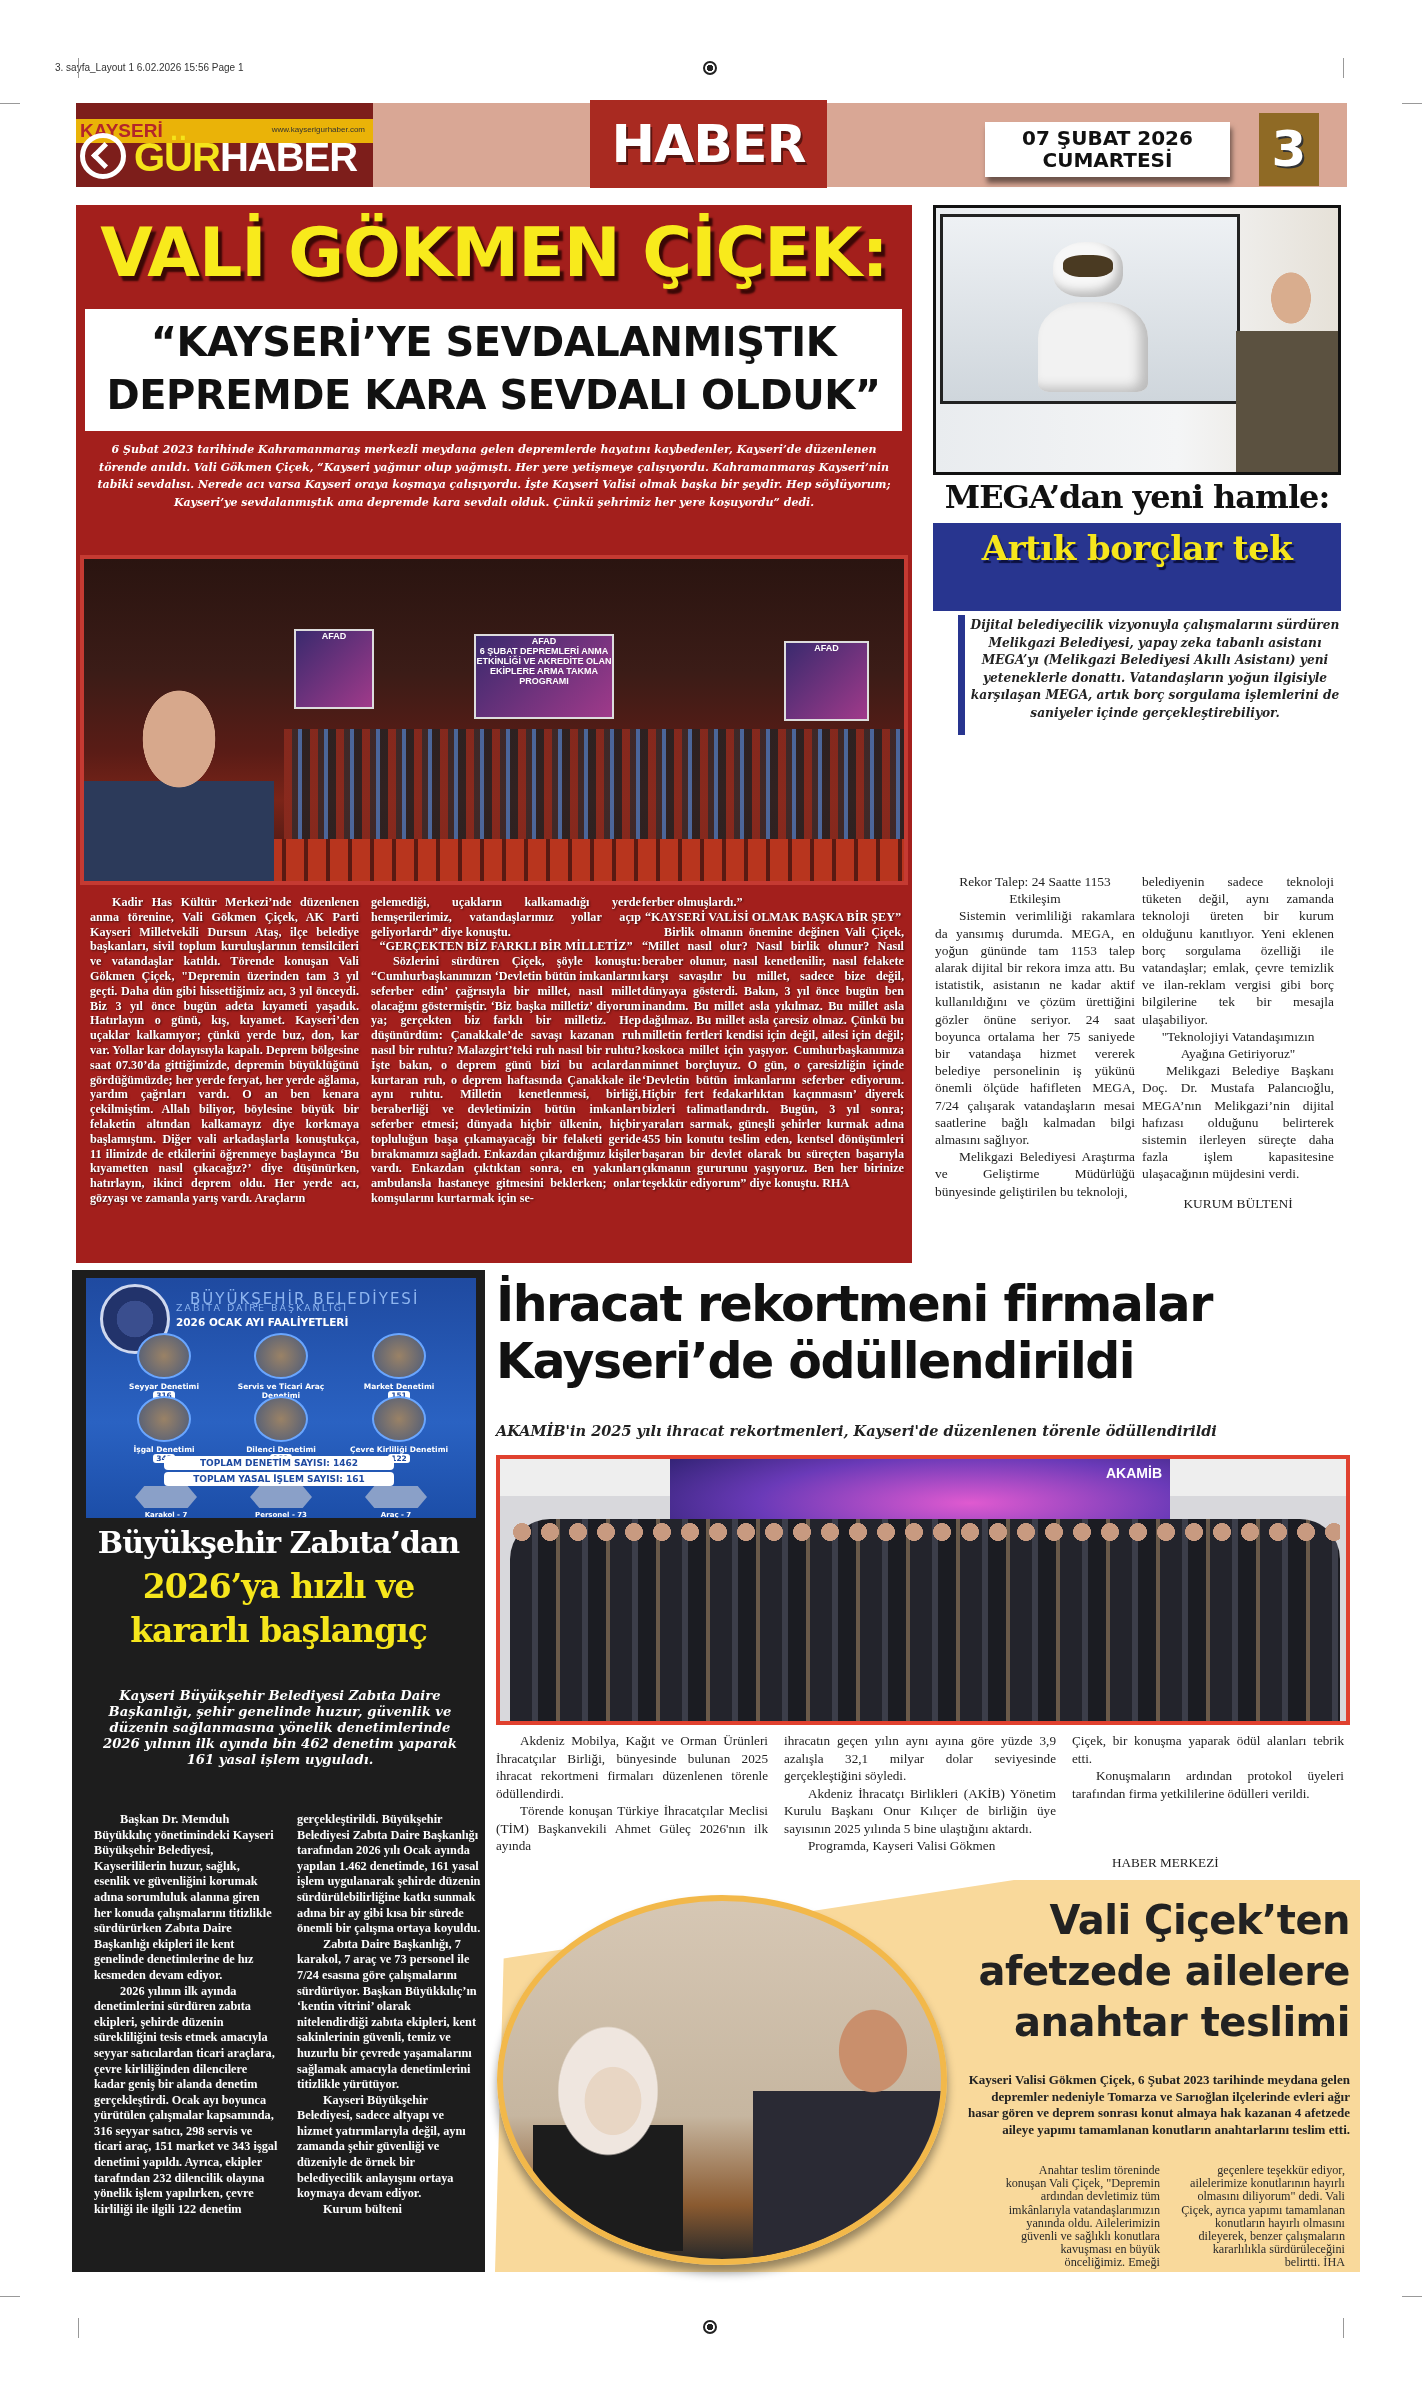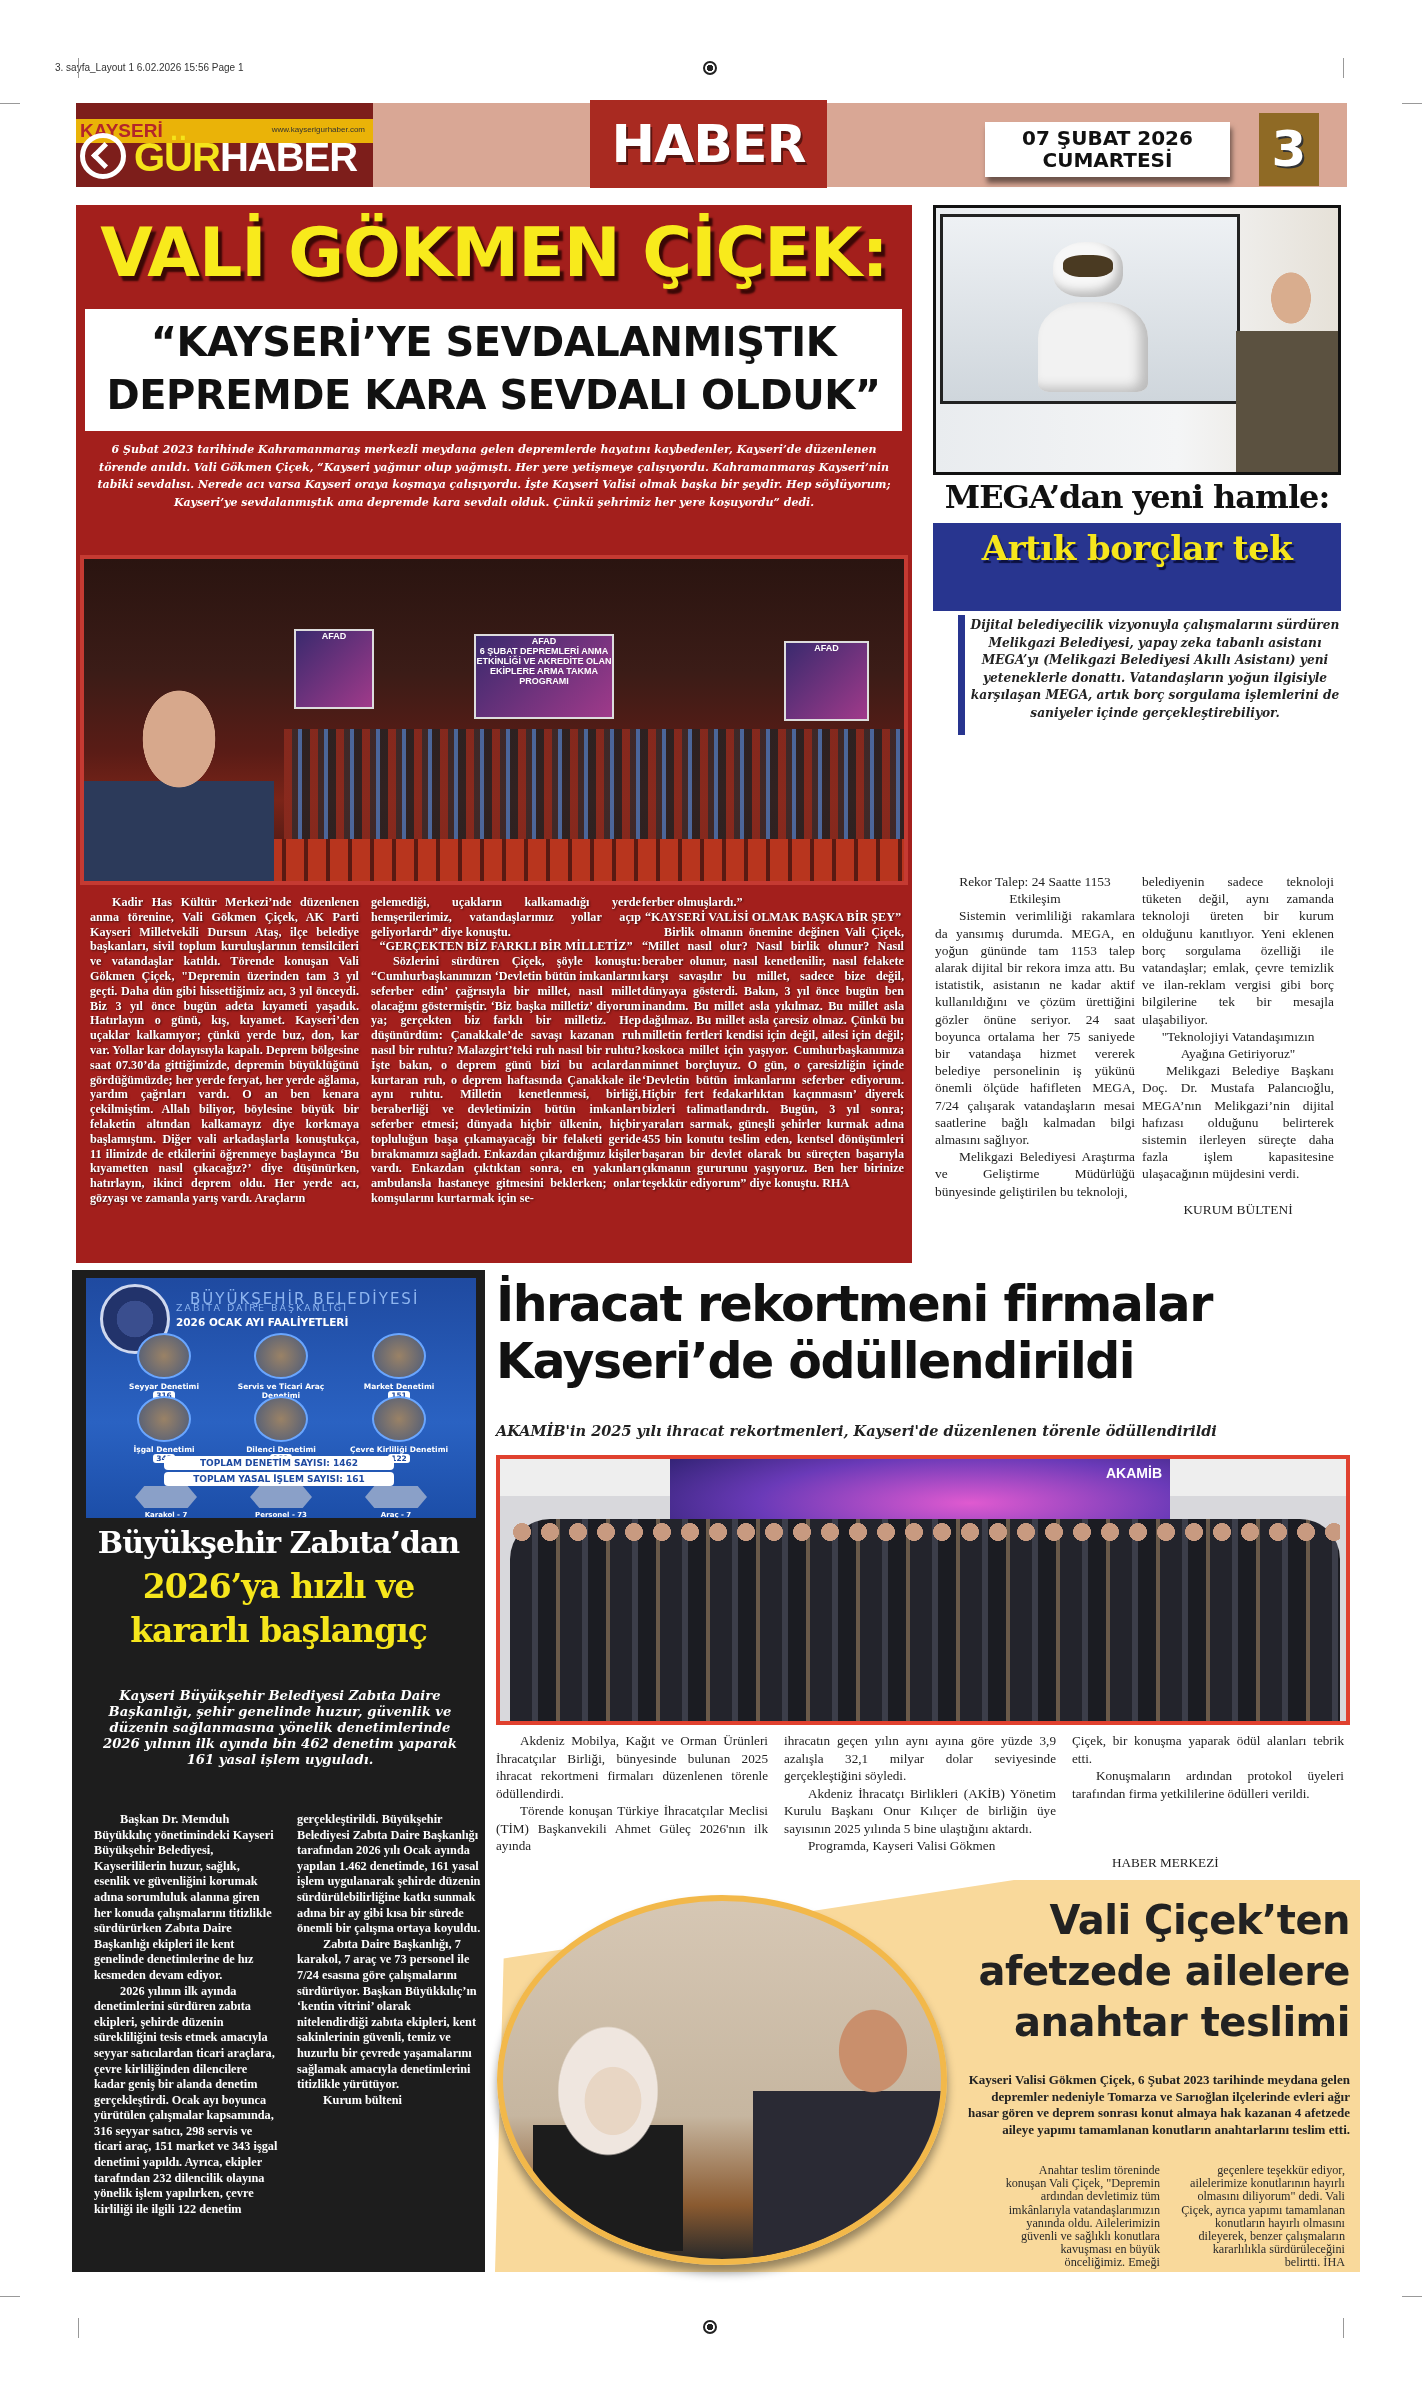--- a/index.html
+++ b/index.html
@@ -180,21 +180,21 @@
 <div class="abs mega-deck">Dijital belediyecilik vizyonuyla çalışmalarını sürdüren Melikgazi Belediyesi, yapay zeka tabanlı asistanı MEGA’yı (Melikgazi Belediyesi Akıllı Asistanı) yeni yeteneklerle donattı. Vatandaşların yoğun ilgisiyle karşılaşan MEGA, artık borç sorgulama işlemlerini de saniyeler içinde gerçekleştirebiliyor.</div>
 <div class="abs mega-col" style="left:935px;width:200px">
   <p class="sub">Rekor Talep: 24 Saatte 1153 Etkileşim</p>
   <p>Sistemin verimliliği rakamlara da yansımış durumda. MEGA, en yoğun gününde tam 1153 talep alarak dijital bir rekora imza attı. Bu istatistik, asistanın ne kadar aktif kullanıldığını ve çözüm ürettiğini gözler önüne seriyor. 24 saat boyunca ortalama her 75 saniyede bir vatandaşa hizmet vererek belediye personelinin iş yükünü önemli ölçüde hafifleten MEGA, 7/24 çalışarak vatandaşların mesai saatlerine bağlı kalmadan bilgi almasını sağlıyor.</p>
   <p>Melikgazi Belediyesi Araştırma ve Geliştirme Müdürlüğü bünyesinde geliştirilen bu teknoloji,</p>
 </div>
 <div class="abs mega-col" style="left:1142px;width:192px">
   <p style="text-indent:0">belediyenin sadece teknoloji tüketen değil, aynı zamanda teknoloji üreten bir kurum olduğunu kanıtlıyor. Yeni eklenen borç sorgulama özelliği ile vatandaşlar; emlak, çevre temizlik ve ilan-reklam vergisi gibi borç bilgilerine tek bir mesajla ulaşabiliyor.</p>
   <p class="sub">"Teknolojiyi Vatandaşımızın Ayağına Getiriyoruz"</p>
   <p>Melikgazi Belediye Başkanı Doç. Dr. Mustafa Palancıoğlu, MEGA’nın Melikgazi’nin dijital hafızası olduğunu belirterek sistemin ilerleyen süreçte daha fazla işlem kapasitesine ulaşacağının müjdesini verdi.</p>
-  <p class="sub" style="margin-top:18px">KURUM BÜLTENİ</p>
+  <p class="sub" style="margin-top:12px">KURUM BÜLTENİ</p>
 </div>
 
 <div class="abs zab">
   <div class="zab-poster">
     <div class="emblem"></div>
     <div class="t1">BÜYÜKŞEHİR BELEDİYESİ</div>
     <div class="t2">ZABITA DAİRE BAŞKANLIĞI</div>
     <div class="t3">2026 OCAK AYI FAALİYETLERİ</div>
     <div class="stat" style="left:18px;top:55px"><div class="ph"></div><div>Seyyar Denetimi</div><span class="num">316</span></div>
     <div class="stat" style="left:135px;top:55px"><div class="ph"></div><div>Servis ve Ticari Araç Denetimi</div><span class="num">298</span></div>
@@ -214,20 +214,21 @@
     <div>kararlı başlangıç</div>
   </div>
   <div class="zab-deck">Kayseri Büyükşehir Belediyesi Zabıta Daire Başkanlığı, şehir genelinde huzur, güvenlik ve düzenin sağlanmasına yönelik denetimlerinde 2026 yılının ilk ayında bin 462 denetim yaparak 161 yasal işlem uyguladı.</div>
   <div class="zab-col" style="left:22px;width:185px">
     <p>Başkan Dr. Memduh Büyükkılıç yönetimindeki Kayseri Büyükşehir Belediyesi, Kayserililerin huzur, sağlık, esenlik ve güvenliğini korumak adına sorumluluk alanına giren her konuda çalışmalarını titizlikle sürdürürken Zabıta Daire Başkanlığı ekipleri ile kent genelinde denetimlerine de hız kesmeden devam ediyor.</p>
     <p>2026 yılının ilk ayında denetimlerini sürdüren zabıta ekipleri, şehirde düzenin sürekliliğini tesis etmek amacıyla seyyar satıcılardan ticari araçlara, çevre kirliliğinden dilencilere kadar geniş bir alanda denetim gerçekleştirdi. Ocak ayı boyunca yürütülen çalışmalar kapsamında, 316 seyyar satıcı, 298 servis ve ticari araç, 151 market ve 343 işgal denetimi yapıldı. Ayrıca, ekipler tarafından 232 dilencilik olayına yönelik işlem yapılırken, çevre kirliliği ile ilgili 122 denetim</p>
   </div>
   <div class="zab-col" style="left:225px;width:185px">
     <p style="text-indent:0">gerçekleştirildi. Büyükşehir Belediyesi Zabıta Daire Başkanlığı tarafından 2026 yılı Ocak ayında yapılan 1.462 denetimde, 161 yasal işlem uygulanarak şehirde düzenin sürdürülebilirliğine katkı sunmak adına bir ay gibi kısa bir sürede önemli bir çalışma ortaya koyuldu.</p>
     <p>Zabıta Daire Başkanlığı, 7 karakol, 7 araç ve 73 personel ile 7/24 esasına göre çalışmalarını sürdürüyor. Başkan Büyükkılıç’ın ‘kentin vitrini’ olarak nitelendirdiği zabıta ekipleri, kent sakinlerinin güvenli, temiz ve huzurlu bir çevrede yaşamalarını sağlamak amacıyla denetimlerini titizlikle yürütüyor.</p>
+    <p>Kayseri Büyükşehir Belediyesi, sadece altyapı ve hizmet yatırımlarıyla değil, aynı zamanda şehir güvenliği ve düzeniyle de örnek bir belediyecilik anlayışını ortaya koymaya devam ediyor.</p>
     <p>Kurum bülteni</p>
   </div>
 </div>
 
 <div class="abs ihr-title">
   <div>İhracat rekortmeni firmalar</div>
   <div>Kayseri’de ödüllendirildi</div>
 </div>
 <div class="abs ihr-deck">AKAMİB'in 2025 yılı ihracat rekortmenleri, Kayseri'de düzenlenen törenle ödüllendirildi</div>
 <div class="abs ihr-photo">

